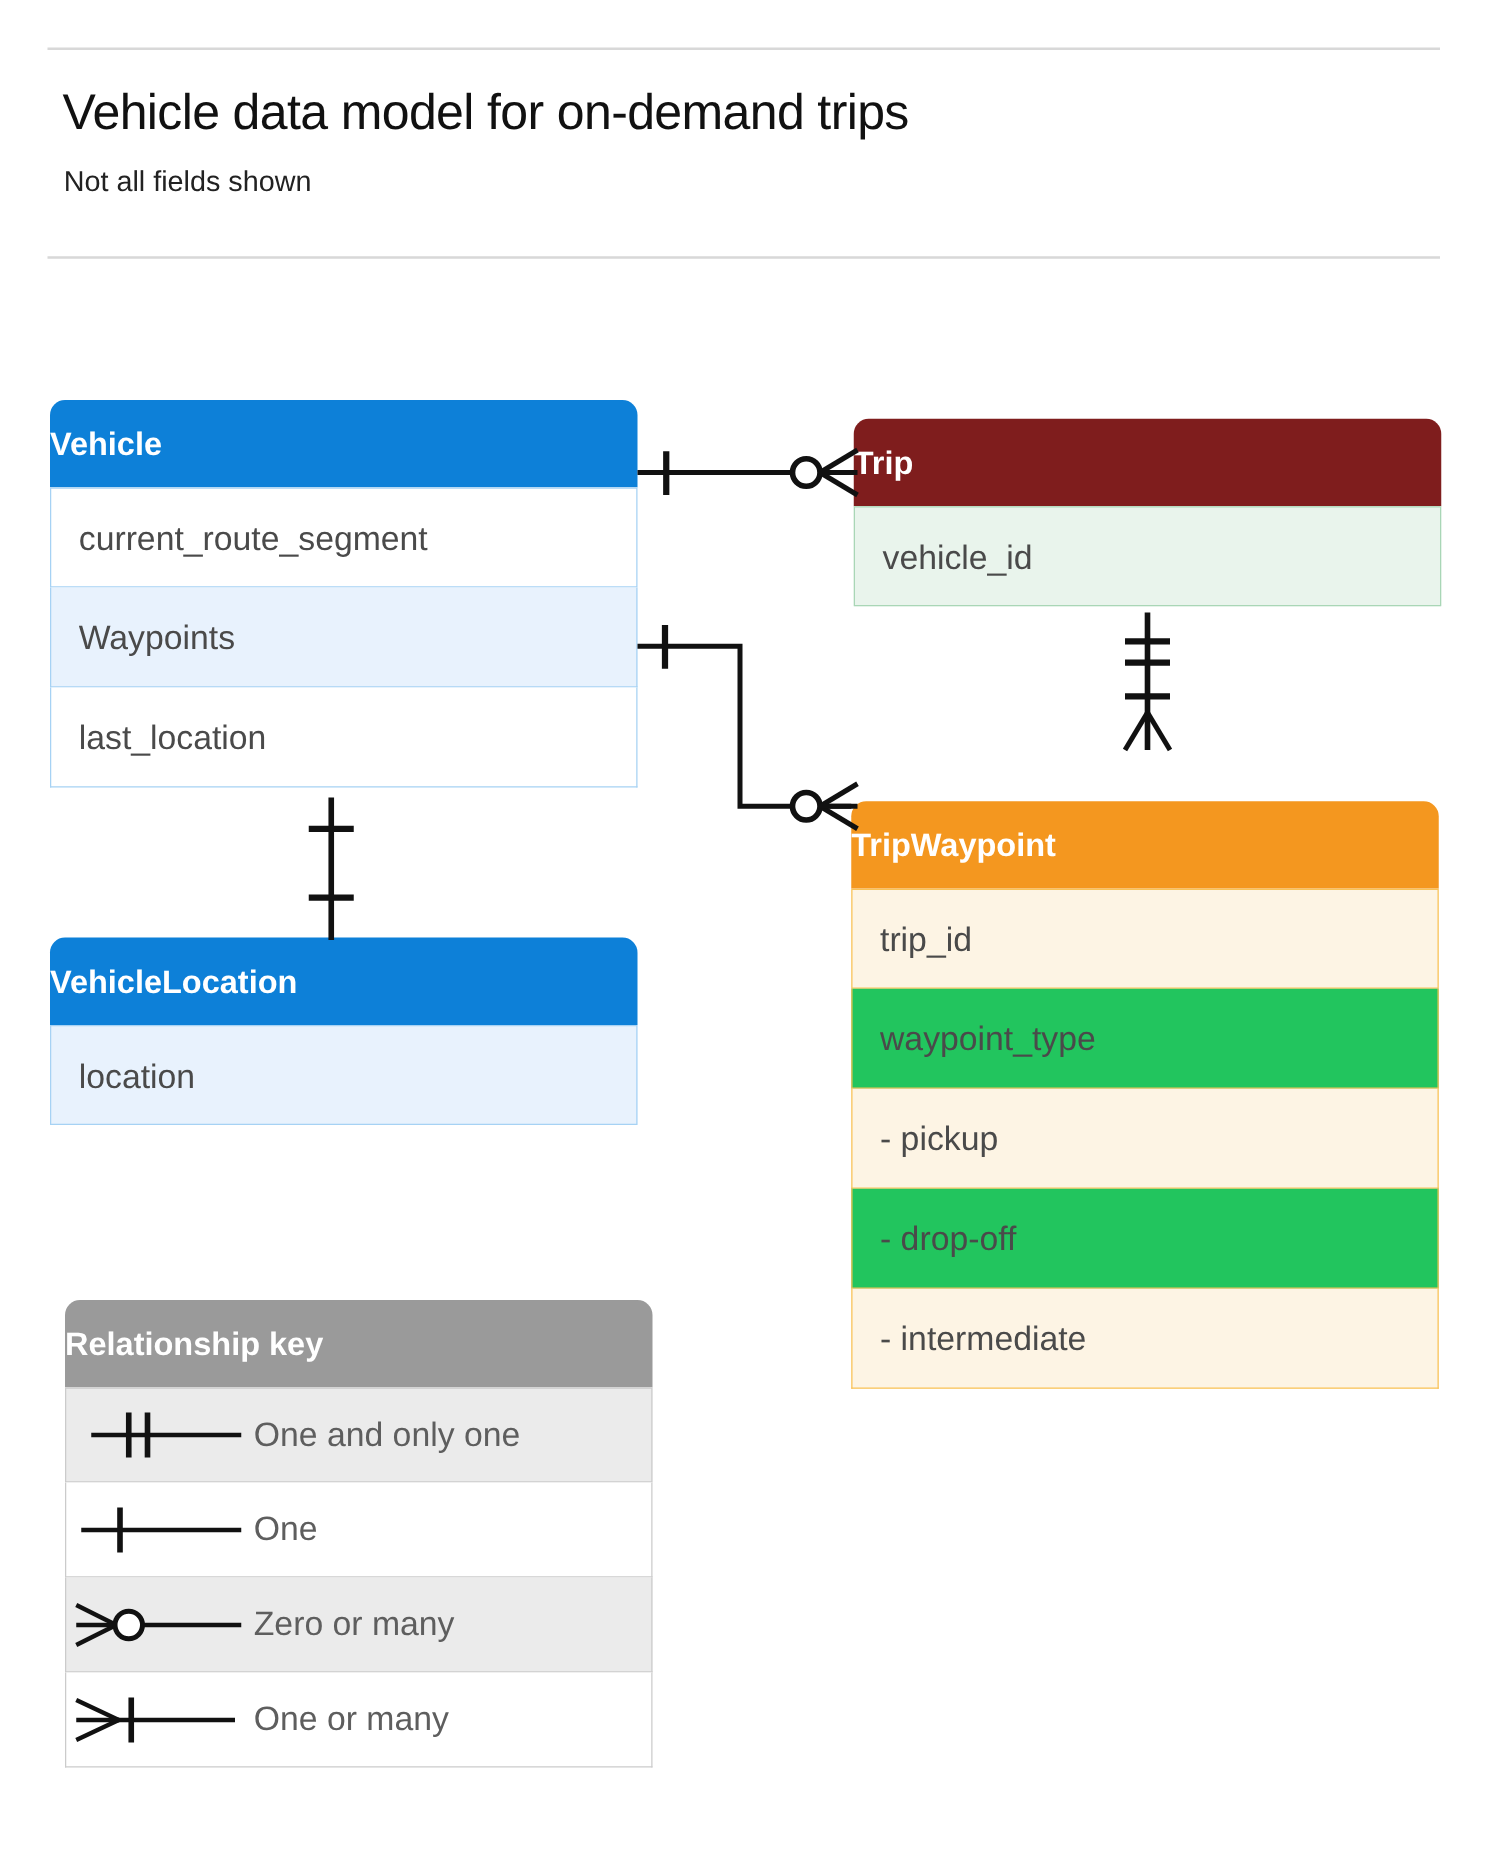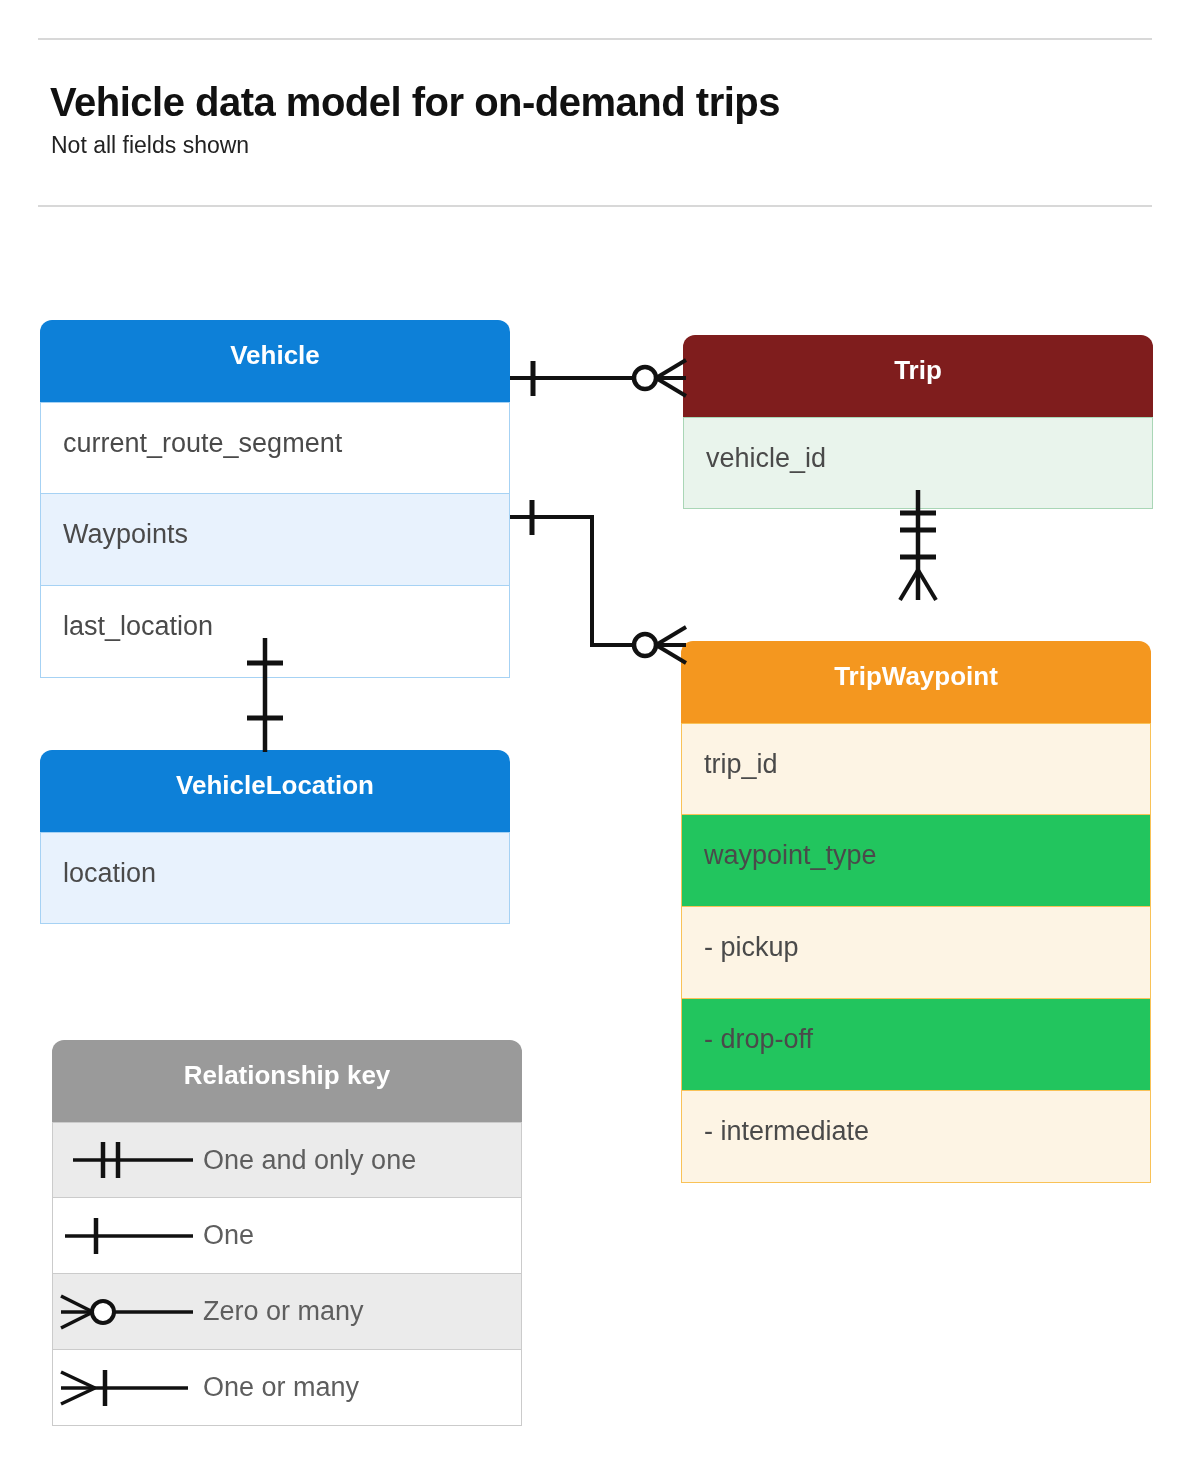--- a/index.html
+++ b/index.html
@@ -22,23 +22,23 @@
     width: 1114px;
     height: 2px;
     background: #d8d8d8;
   }
   #rule-top   { top: 38px; }
   #rule-under { top: 205px; }
 
   #page-title {
     position: absolute;
     left: 50px;
-    top: 80px;
+    top: 68px;
     font-size: 40px;
-    font-weight: bold;
+    font-weight: normal;
     color: #111111;
     letter-spacing: -0.5px;
     white-space: nowrap;
   }
   #page-subtitle {
     position: absolute;
     left: 51px;
     top: 132px;
     font-size: 23px;
     font-weight: normal;
@@ -46,33 +46,33 @@
     white-space: nowrap;
   }
 
   
   .entity {
     position: absolute;
     box-sizing: border-box;
   }
   .entity-header {
     box-sizing: border-box;
-    height: 82px;
+    height: 70px;
     line-height: 70px;
-    text-align: center;
+    text-align: left;
     font-size: 26px;
     font-weight: bold;
     color: #ffffff;
     border-radius: 12px 12px 0 0;
     white-space: nowrap;
     overflow: hidden;
   }
   .entity-row {
     box-sizing: border-box;
-    height: 92px;
+    height: 80px;
     line-height: 80px;
     padding-left: 22px;
     font-size: 27px;
     color: #4a4a4a;
     border-style: solid;
     border-width: 0 1.5px 1.5px 1.5px;
     white-space: nowrap;
     overflow: hidden;
   }
   .entity-row.first { border-top-width: 1.5px; }

